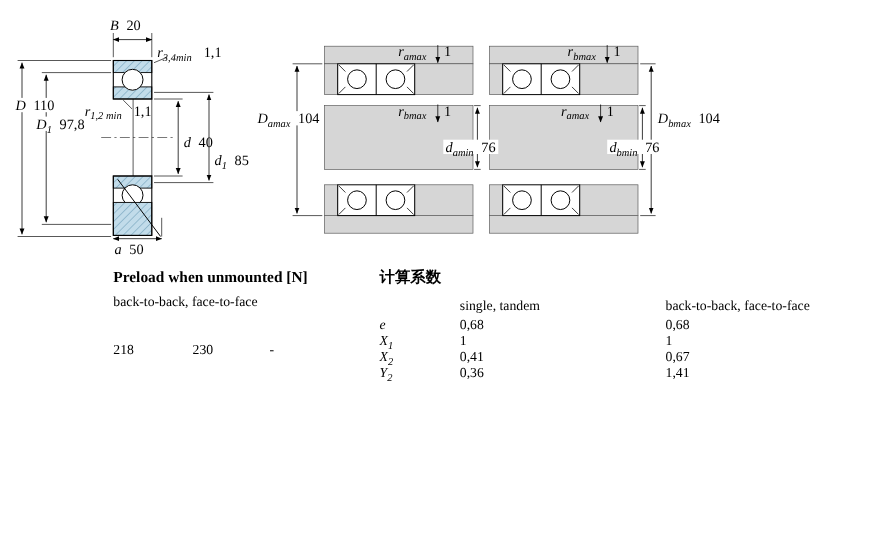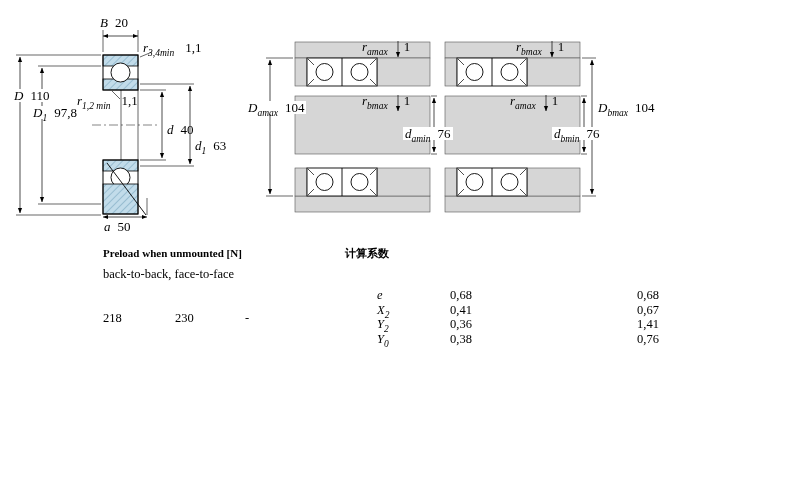--- a/index.html
+++ b/index.html
@@ -26,29 +26,29 @@
   .dim{position:absolute;font-size:13px;line-height:13px;white-space:nowrap;text-align:center;}
   .dim .s{font-style:italic;}
   .dim sub{font-size:9.5px;line-height:0;font-style:italic;}
   .dim .v{margin-left:7px;font-style:normal;}
   .dim.mid .v{margin-left:11px;}
   .dim.wide .v{margin-left:16px;}
   .bgw{background:#fff;padding:0 2px;}
 
   
   .txt{position:absolute;font-size:12.5px;line-height:14px;white-space:nowrap;}
-  .bold{font-weight:bold;font-size:11px;}
+  .bold{font-weight:bold;font-size:14px;}
   .pcol1{display:inline-block;width:72px;}
   .pcol2{display:inline-block;width:70px;}
   .fspacer{display:inline-block;width:73px;}
   .fsym{display:inline-block;width:73px;font-style:italic;}
   .fsym sub{font-size:9.5px;line-height:0;}
   .fv1{display:inline-block;width:187px;font-style:normal;}
   .fv2{display:inline-block;font-style:normal;}
-  .frow{height:14.7px;line-height:14.7px;margin-left:32px;}
+  .frow{height:14.7px;line-height:14.7px;}
 </style>
 </head>
 <body>
 
 <div class="page">
 
   <svg width="800" height="240" viewBox="0 0 800 240">
     <defs>
       <marker id="ar" viewBox="0 0 10 10" refX="9.5" refY="5" markerWidth="8" markerHeight="8" orient="auto-start-reverse">
         <path class="mk" d="M0,1 L10,5 L0,9 z"></path>
@@ -171,30 +171,30 @@
   <div class="dim bgw" style="left:31px;top:106px">
     <span class="s"><span>D</span><sub>1</sub></span><span class="v">97,8</span>
   </div>
   <div class="dim mid" style="left:77px;top:94px">
     <span class="s"><span>r</span><sub>1,2 min</sub></span><span class="v">1,1</span>
   </div>
   <div class="dim" style="left:167px;top:123px">
     <span class="s"><span>d</span><sub></sub></span><span class="v">40</span>
   </div>
   <div class="dim" style="left:195px;top:139px">
-    <span class="s"><span>d</span><sub>1</sub></span><span class="v">63</span>
+    <span class="s"><span>d</span><sub>1</sub></span><span class="v">85</span>
   </div>
   <div class="dim" style="left:104px;top:220px">
     <span class="s"><span>a</span><sub></sub></span><span class="v">50</span>
   </div>
 
   <div class="dim wide" style="left:362px;top:40px">
     <span class="s"><span>r</span><sub>amax</sub></span><span class="v">1</span>
   </div>
-  <div class="dim bgw" style="left:246px;top:101px">
+  <div class="dim bgw" style="left:232px;top:101px">
     <span class="s"><span>D</span><sub>amax</sub></span><span class="v">104</span>
   </div>
   <div class="dim wide" style="left:362px;top:94px">
     <span class="s"><span>r</span><sub>bmax</sub></span><span class="v">1</span>
   </div>
   <div class="dim bgw" style="left:403px;top:127px">
     <span class="s"><span>d</span><sub>amin</sub></span><span class="v">76</span>
   </div>
 
   <div class="dim wide" style="left:516px;top:40px">
@@ -210,28 +210,31 @@
     <span class="s"><span>d</span><sub>bmin</sub></span><span class="v">76</span>
   </div>
 
   <div class="txt bold" style="left:103px;top:246px">Preload when unmounted [N]</div>
   <div class="txt" style="left:103px;top:267px">back-to-back, face-to-face</div>
   <div class="txt" style="left:103px;top:311px">
     <span class="pcol1">218</span><span class="pcol2">230</span><span>-</span>
   </div>
 
   <div class="txt bold" style="left:345px;top:246px">计算系数</div>
+  <div class="txt" style="left:345px;top:271px">
+    <span class="fspacer"></span><span class="fv1">single, tandem</span><span class="fv2">back-to-back, face-to-face</span>
+  </div>
   <div class="txt" style="left:345px;top:288px">
     <div class="frow">
       <span class="fsym"><span>e</span><sub></sub></span><span class="fv1">0,68</span><span class="fv2">0,68</span>
     </div>
     <div class="frow">
+      <span class="fsym"><span>X</span><sub>1</sub></span><span class="fv1">1</span><span class="fv2">1</span>
+    </div>
+    <div class="frow">
       <span class="fsym"><span>X</span><sub>2</sub></span><span class="fv1">0,41</span><span class="fv2">0,67</span>
     </div>
     <div class="frow">
       <span class="fsym"><span>Y</span><sub>2</sub></span><span class="fv1">0,36</span><span class="fv2">1,41</span>
     </div>
-    <div class="frow">
-      <span class="fsym"><span>Y</span><sub>0</sub></span><span class="fv1">0,38</span><span class="fv2">0,76</span>
-    </div>
   </div>
 
 </div>
 
 </body></html>

